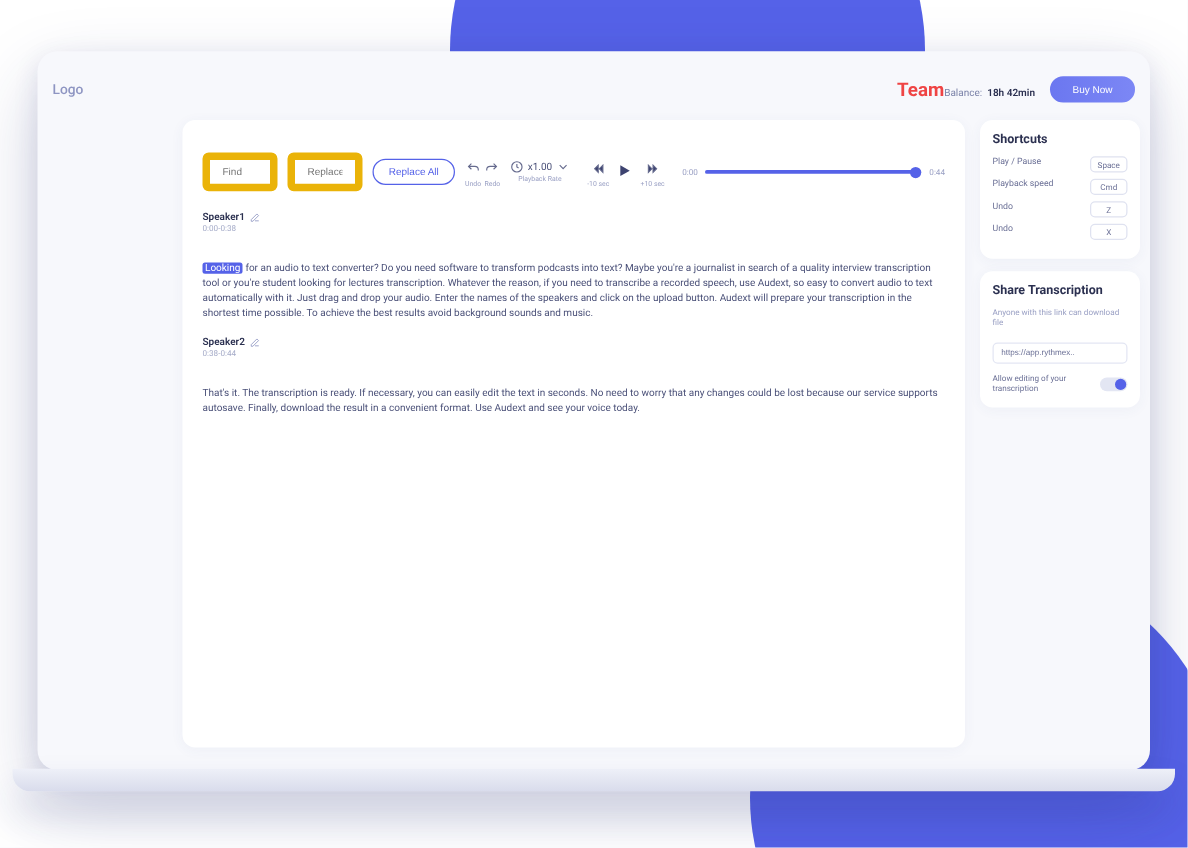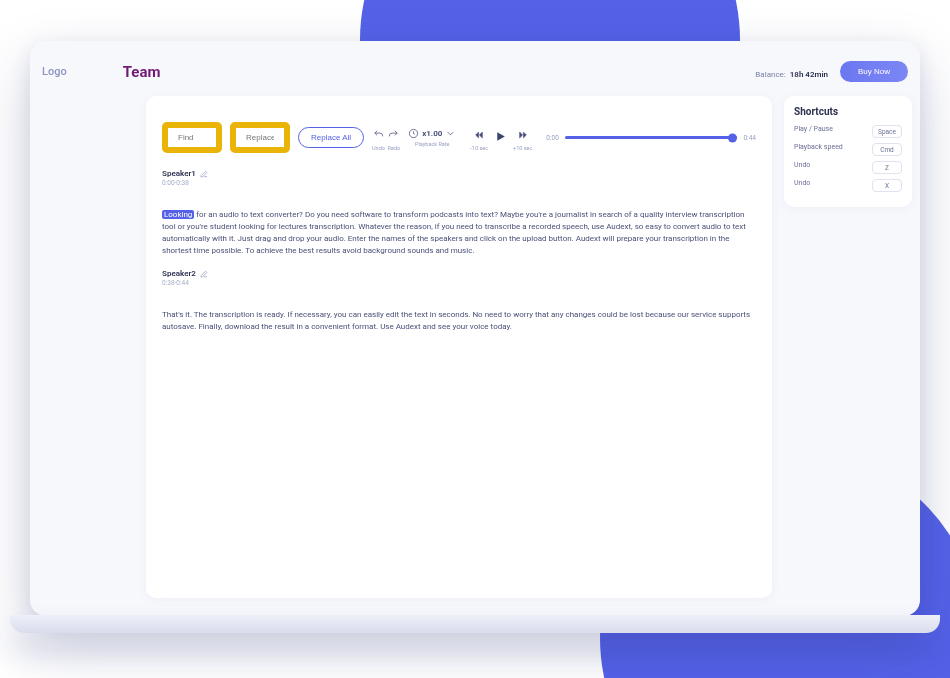--- a/index.html
+++ b/index.html
@@ -47,21 +47,21 @@
   background: linear-gradient(#eef0f8, #d9dcec);
   border-radius: 0 0 14px 14px;
   z-index: 6;
   box-shadow: 0 18px 30px rgba(40,50,120,0.18);
 }
 .top-bar {
   display: flex; align-items: center; justify-content: space-between;
   padding: 2px 4px 14px;
 }
 .logo { color: #8e95c2; font-size: 11px; font-weight: 500; }
-.team { color: #701a75; font-size: 15px; font-weight: 700; margin-left: 56px; flex: 1; }
+.team { color: #ef4444; font-size: 15px; font-weight: 700; margin-left: 56px; flex: 1; text-align: right; }
 .balance-wrap { display: flex; align-items: center; gap: 12px; }
 .balance-label { font-size: 8px; color: #7b82a8; }
 .balance-val { font-size: 8px; color: #2b3050; font-weight: 600; }
 .buy-btn {
   background: linear-gradient(90deg,#6b77f0,#7c87f5);
   color: #fff; font-size: 8px; font-weight: 500;
   padding: 6px 18px; border-radius: 14px; border:none; cursor:pointer;
 }
 .page-head { padding-left: 108px; margin-bottom: 8px; }
 .page-title { color: #3a3f63; font-size: 18px; font-weight: 700; }
@@ -95,21 +95,21 @@
 }
 .replace-all {
   font-size:8px; padding:5px 12px; border:1px solid #5562e8; color:#5562e8;
   background:#fff; border-radius:12px; cursor:pointer;
 }
 .tb-icon-group { display:flex; flex-direction:column; align-items:center; gap:1px; }
 .tb-icon-group svg { width:11px; height:11px; stroke:#666b8e; fill:none; stroke-width:2; }
 .tb-icon-label { font-size:5.5px; color:#9aa0c4; }
 .dual-icon { display:flex; gap:4px; }
 .playback-rate { display:flex; align-items:center; gap:2px; }
-.playback-rate .rate-box { font-size:8px; color:#4a5078; display:flex; align-items:center; gap:3px;font-weight:bold; }
+.playback-rate .rate-box { font-size:8px; color:#4a5078; display:flex; align-items:center; gap:3px; }
 .play-controls { display:flex; align-items:center; gap:6px; margin-left:6px; }
 .play-controls svg { width:10px; height:10px; fill:#3d4370; }
 .play-controls .play svg { width:13px; height:13px; }
 .seek-wrap { flex:1; display:flex; align-items:center; gap:6px; margin-left:6px; }
 .seek-time { font-size:6.5px; color:#9aa0c4; }
 .seek-bar { flex:1; height:3px; background:#5562e8; border-radius:2px; position:relative; }
 .seek-thumb { position:absolute; right:0; top:50%; transform:translate(0,-50%); width:9px; height:9px; background:#5562e8; border-radius:50%; }
 
 .transcript { margin-top:16px; font-size:8px; display:flex; flex-direction:column; gap:12px; }
 .t-row { display:flex; gap:22px;flex-direction:column; }
@@ -259,17 +259,28 @@
               <span>Undo</span>
               <span class="key">Z</span>
             </div>
             <div class="shortcut-row">
               <span>Undo</span>
               <span class="key">X</span>
             </div>
           </div>
       </div>
 
+      <div class="side-card">
+        <div class="side-title">Share Transcription</div>
+        <div class="share-sub">Anyone with this link can download file</div>
+        <input class="share-link" readonly="" value="https://app.rythmex.." style="">
+        <div class="allow-row">
+          <div class="allow-label">Allow editing of your transcription</div>
+          <div class="toggle">
+              <div class="toggle-thumb"></div>
+            </div>
+        </div>
+      </div>
     </div>
   </div>
 
 </div>
 <div class="laptop-base"></div>
 
 </body></html>

